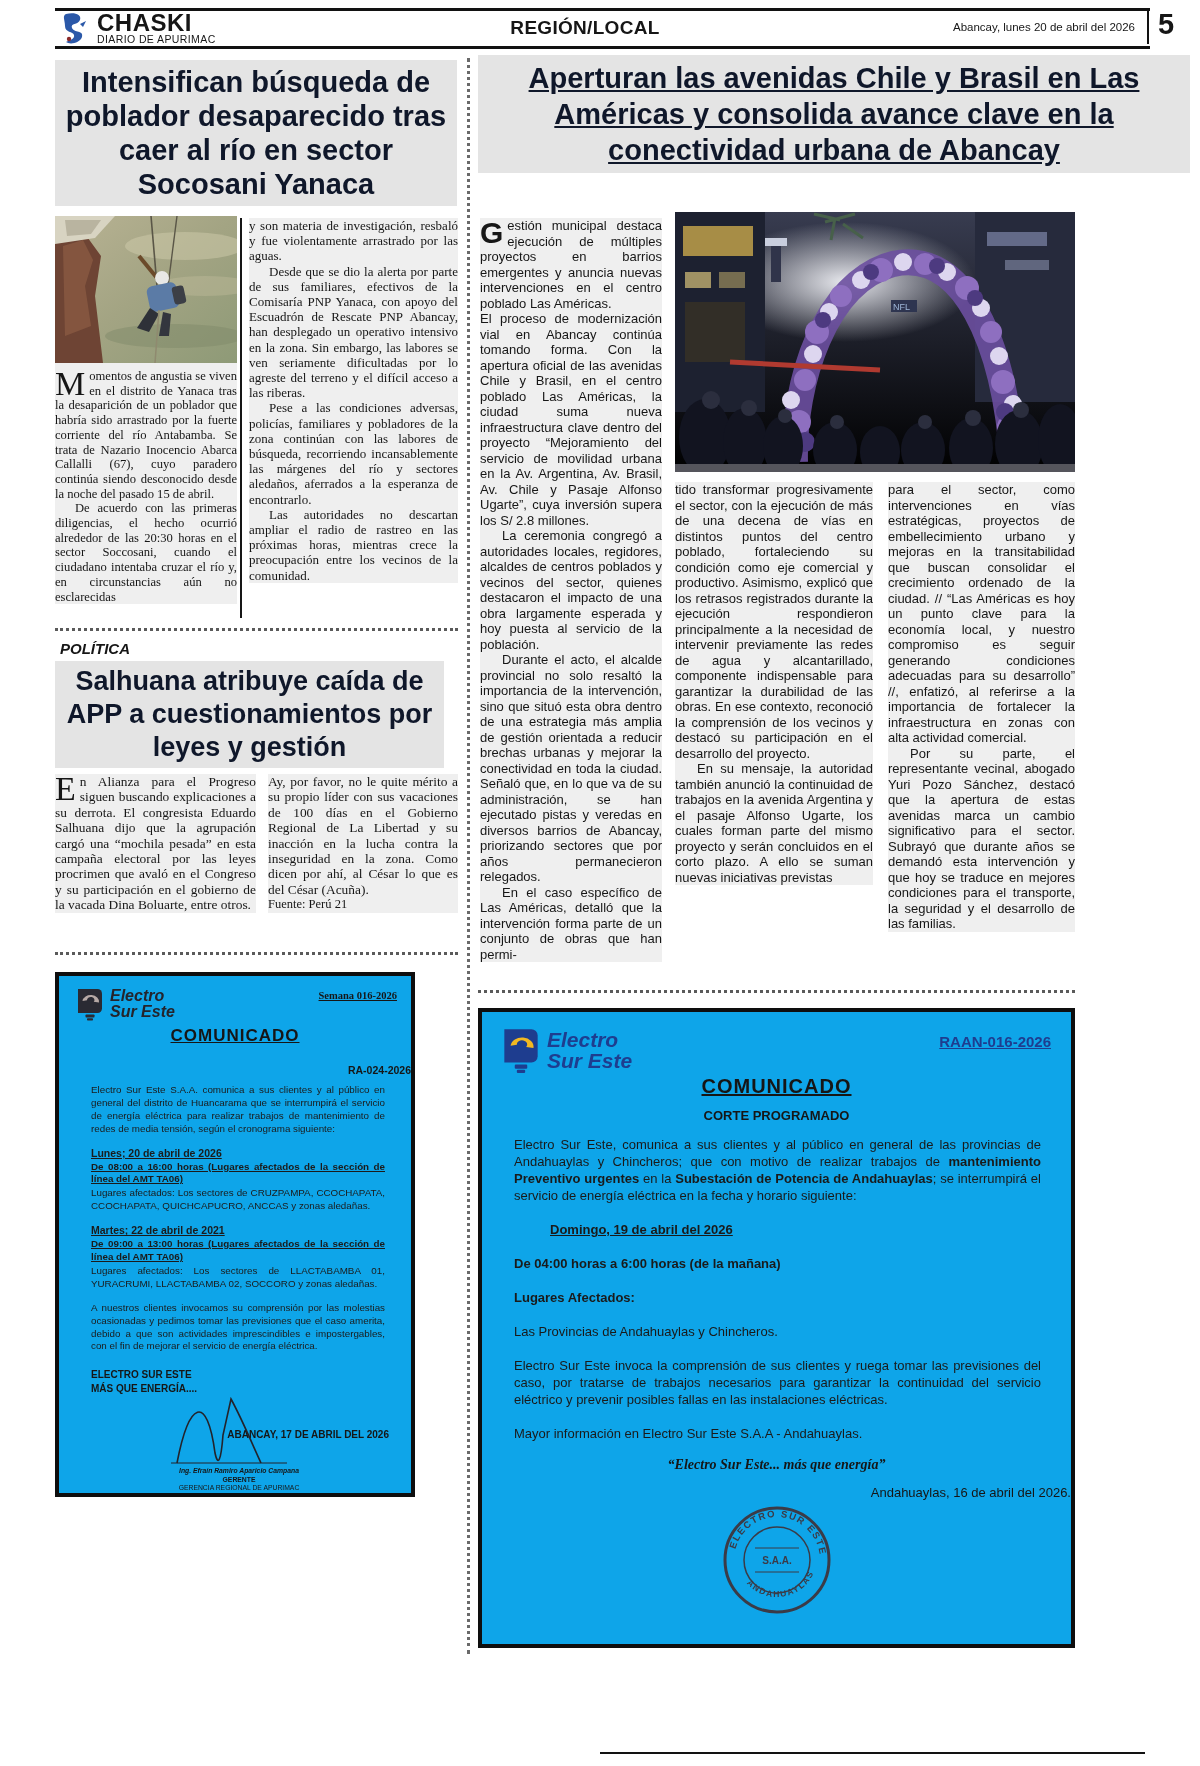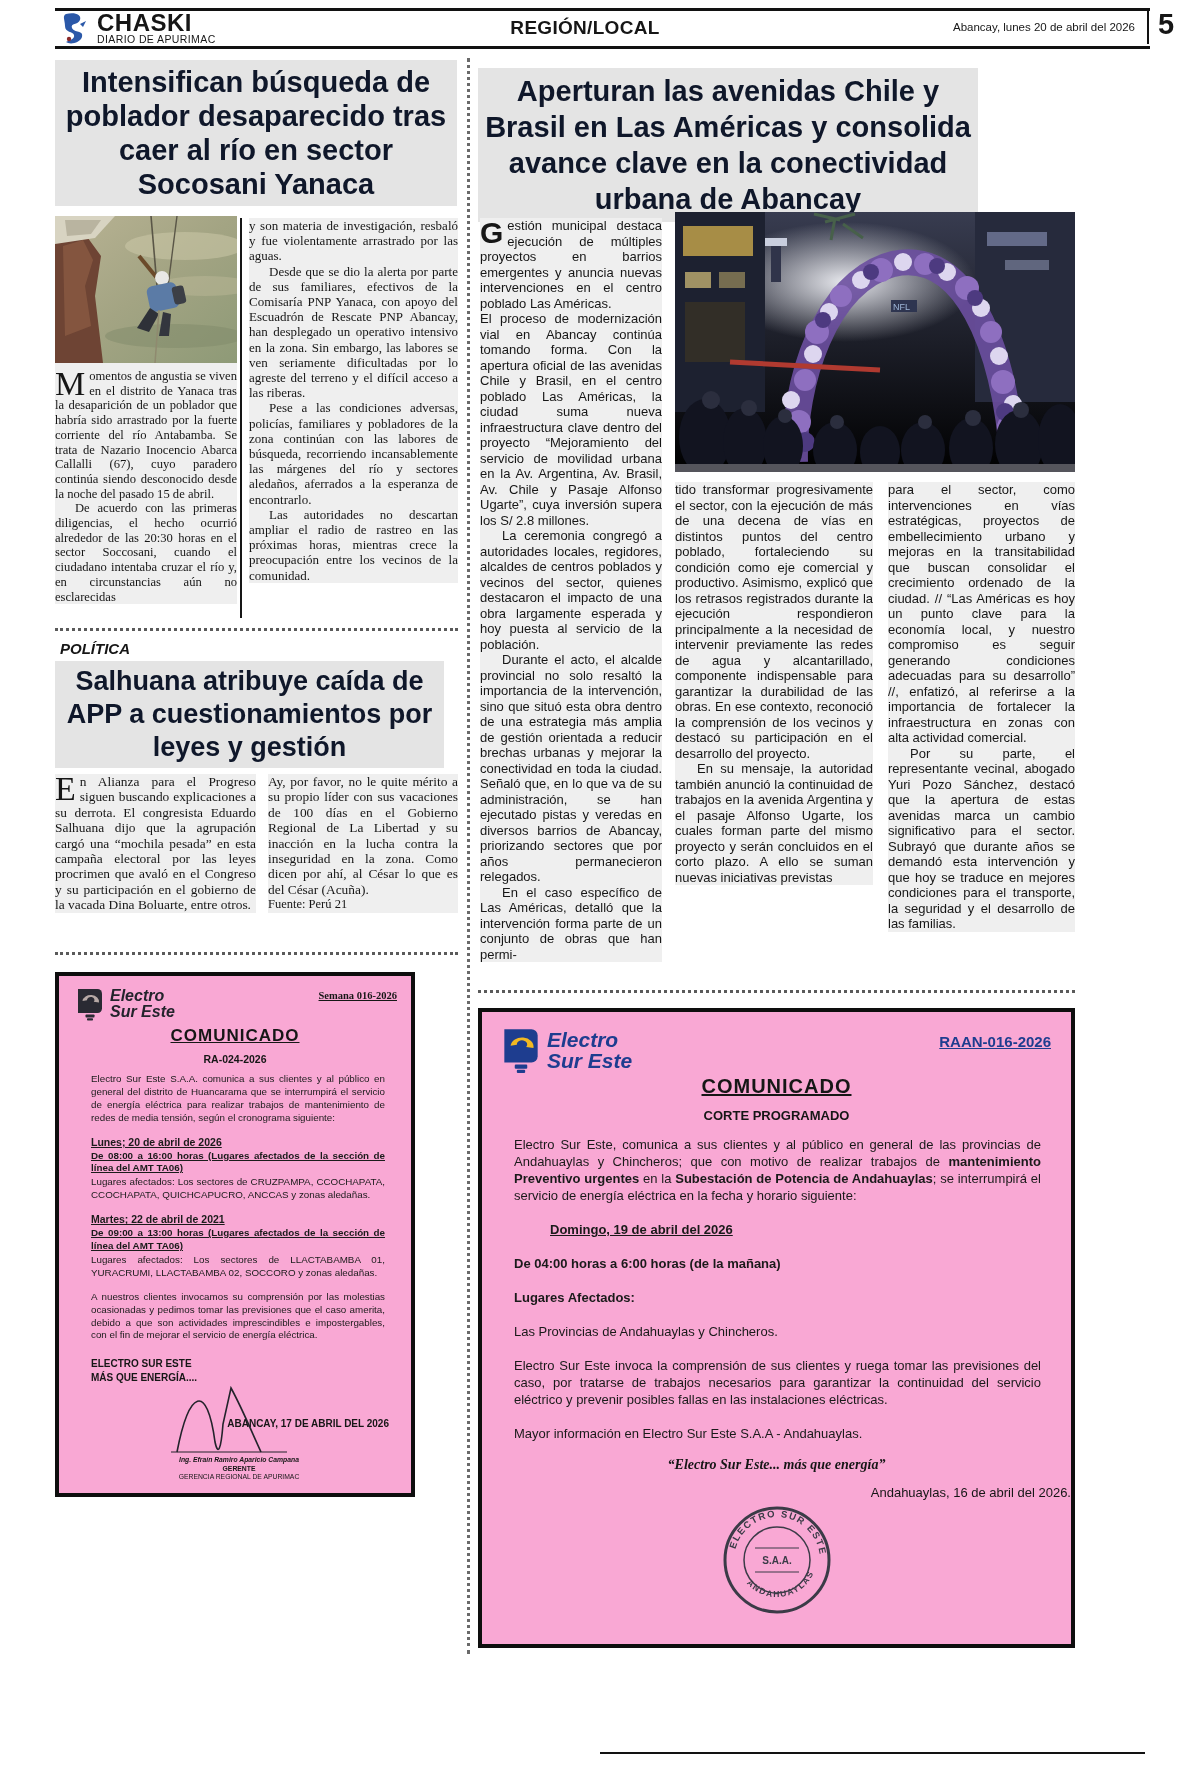--- a/index.html
+++ b/index.html
@@ -36,31 +36,31 @@
            font-family:"Liberation Serif",serif;font-weight:400;}
   .dropcap.sans{font-family:"Liberation Sans",sans-serif;font-weight:700;font-size:30px;}
   .source{font-size:12.5px;text-align:left;margin-top:4px;}
 
   
   .dot-h{border-top:3px dotted #5a5a5a;height:0;}
   .dot-v{border-left:3px dotted #6a6a6a;width:0;}
   .colsep{background:#161616;}
 
   
-  .combox{border:4px solid #0e0e0e;background:#f9a8d4;box-sizing:border-box;}
+  .combox{border:4px solid #0e0e0e;background:#0ea5e9;box-sizing:border-box;}
   .cl-head{display:flex;justify-content:space-between;align-items:flex-start;padding:10px 14px 0 16px;}
   .logo{display:flex;align-items:center;gap:5px;}
   .logo-text{font-weight:700;font-style:italic;line-height:1.0;}
   .logo-dark .logo-text{color:#24242c;font-size:16px;}
   .logo-blue .logo-text{color:#1e3d8f;font-size:21px;line-height:1.02;}
   .cl-week{font-family:"Liberation Serif",serif;font-weight:700;font-size:10.5px;
            text-decoration:underline;margin-top:4px;}
   .cl-title{text-align:center;font-weight:700;font-size:17px;letter-spacing:1px;
             text-decoration:underline;margin-top:4px;}
-  .cl-ref{text-align:center;font-weight:700;font-size:10.5px;margin-top:7px;}
+  .cl-ref{text-align:right;font-weight:700;font-size:10.5px;margin-top:18px;}
   .cl-body{margin:8px 26px 0 32px;font-size:9.8px;line-height:12.9px;text-align:justify;color:#1b1b1b;}
   .cl-sched{margin-top:11px;}
   .cl-day{font-weight:700;font-size:10.5px;text-decoration:underline;}
   .cl-time{font-weight:700;text-decoration:underline;margin-top:1px;}
   .cl-places{margin-top:1px;}
   .cl-signoff{margin:15px 0 0 32px;font-weight:700;font-size:10px;line-height:13.5px;}
   .cl-sig{position:relative;height:96px;margin-top:2px;}
   .cl-date{position:absolute;right:22px;top:32px;font-weight:700;font-size:10px;}
   .cl-signame{position:absolute;left:90px;top:70px;width:180px;text-align:center;
               font-size:6.8px;line-height:8.5px;}
@@ -208,21 +208,21 @@
         <line x1="2" y1="72" x2="118" y2="72" stroke="#23232b" stroke-width="1"></line>
       </svg>
       <div class="cl-signame">
         <div class="nm">Ing. Efraín Ramiro Aparicio Campana</div>
         <div class="rl">GERENTE</div>
         <div>GERENCIA REGIONAL DE APURIMAC</div>
       </div>
     </div>
   </div>
 
-  <div class="abs headline a2-head" style="left:478px;top:68px;width:500px;box-sizing:border-box;">Aperturan las avenidas Chile y Brasil en Las Américas y consolida avance clave en la conectividad urbana de Abancay</div>
+  <div class="abs headline a2-head" style="left:478px;top:55px;width:712px;box-sizing:border-box;text-decoration:underline;">Aperturan las avenidas Chile y Brasil en Las Américas y consolida avance clave en la conectividad urbana de Abancay</div>
 
   <div class="abs sanscol" style="left:480px;top:218px;width:182px;">
     <p><span class="dropcap sans">G</span><span>estión municipal destaca ejecución de múltiples proyectos en barrios emergentes y anuncia nuevas intervenciones en el centro poblado Las Américas.</span></p>
     <p>El proceso de modernización vial en Abancay continúa tomando forma. Con la apertura oficial de las avenidas Chile y Brasil, en el centro poblado Las Américas, la ciudad suma nueva infraestructura clave dentro del proyecto “Mejoramiento del servicio de movilidad urbana en la Av. Argentina, Av. Brasil, Av. Chile y Pasaje Alfonso Ugarte”, cuya inversión supera los S/ 2.8 millones.</p>
     <p class="ind">La ceremonia congregó a autoridades locales, regidores, alcaldes de centros poblados y vecinos del sector, quienes destacaron el impacto de una obra largamente esperada y hoy puesta al servicio de la población.</p>
     <p class="ind">Durante el acto, el alcalde provincial no solo resaltó la importancia de la intervención, sino que situó esta obra dentro de una estrategia más amplia de gestión orientada a reducir brechas urbanas y mejorar la conectividad en toda la ciudad. Señaló que, en lo que va de su administración, se han ejecutado pistas y veredas en diversos barrios de Abancay, priorizando sectores que por años permanecieron relegados.</p>
     <p class="ind">En el caso específico de Las Américas, detalló que la intervención forma parte de un conjunto de obras que han permi-</p>
   </div>
 
   <div class="abs photo-frame" style="left:675px;top:212px;">

